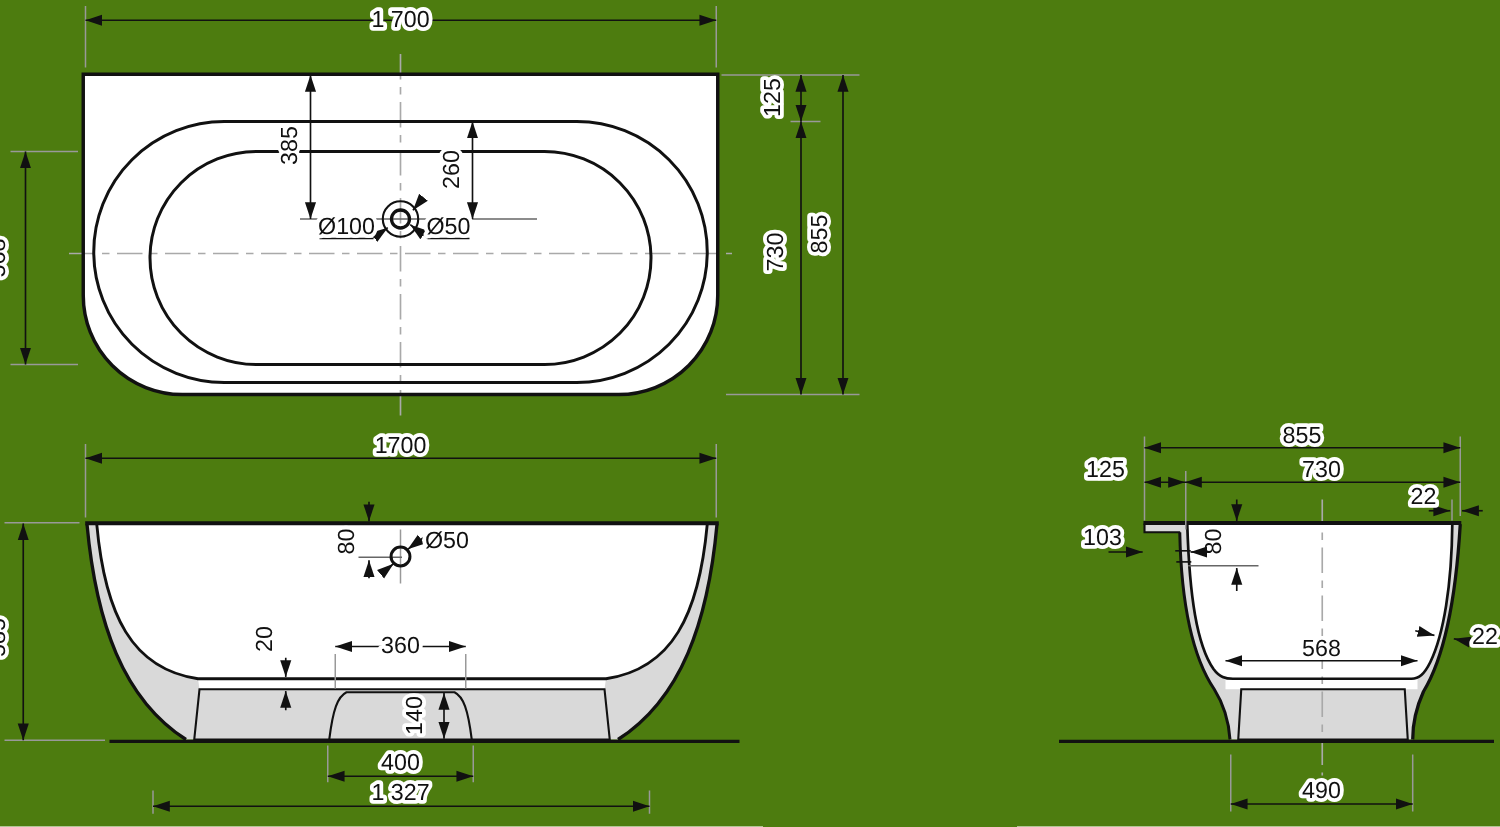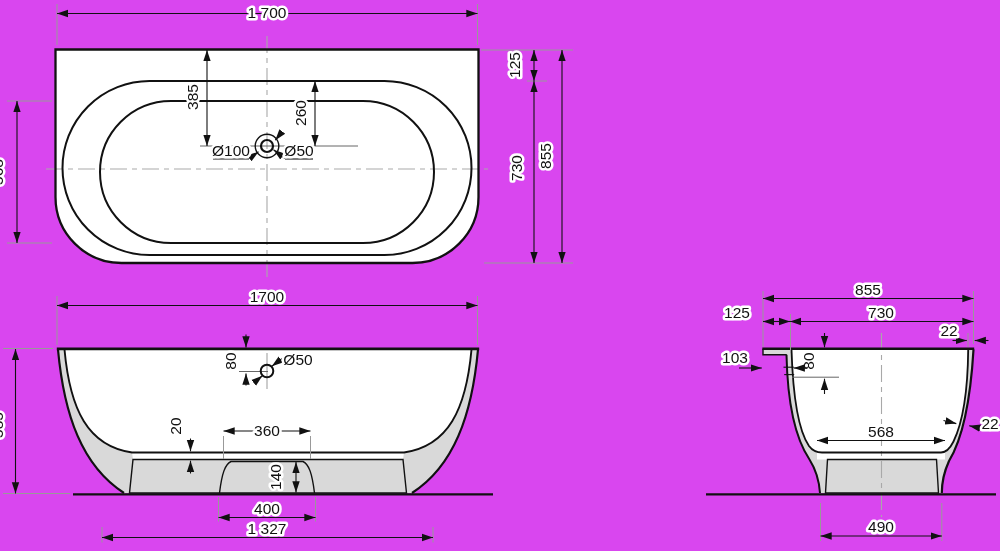--- a/index.html
+++ b/index.html
@@ -1,16 +1,16 @@
 <!DOCTYPE html>
 <html><head>
 <meta charset="utf-8">
 <style>
   html,body { margin:0; padding:0; background:#fff; }
-  .stage { width:1000px; height:551px; position:relative; background:#d946ef; }
+  .stage { width:1000px; height:551px; position:relative; background:#4d7c0f; }
   svg text {
     font-family:"Liberation Sans","DejaVu Sans",sans-serif;
     font-size:15.5px; fill:#111; text-anchor:middle;
     paint-order:stroke; stroke:#fff; stroke-width:5px; stroke-linejoin:round;
   }
   .o  { stroke:#111; fill:none; stroke-linecap:butt; }
   .d  { stroke:#111; stroke-width:1.1; fill:none; }
   .e  { stroke:#999; stroke-width:1; fill:none; }
   .e2 { stroke:#666; stroke-width:1; fill:none; }
   .cl { stroke:#a9a9a9; stroke-width:1.1; fill:none; stroke-dasharray:17 5 5 5; }

